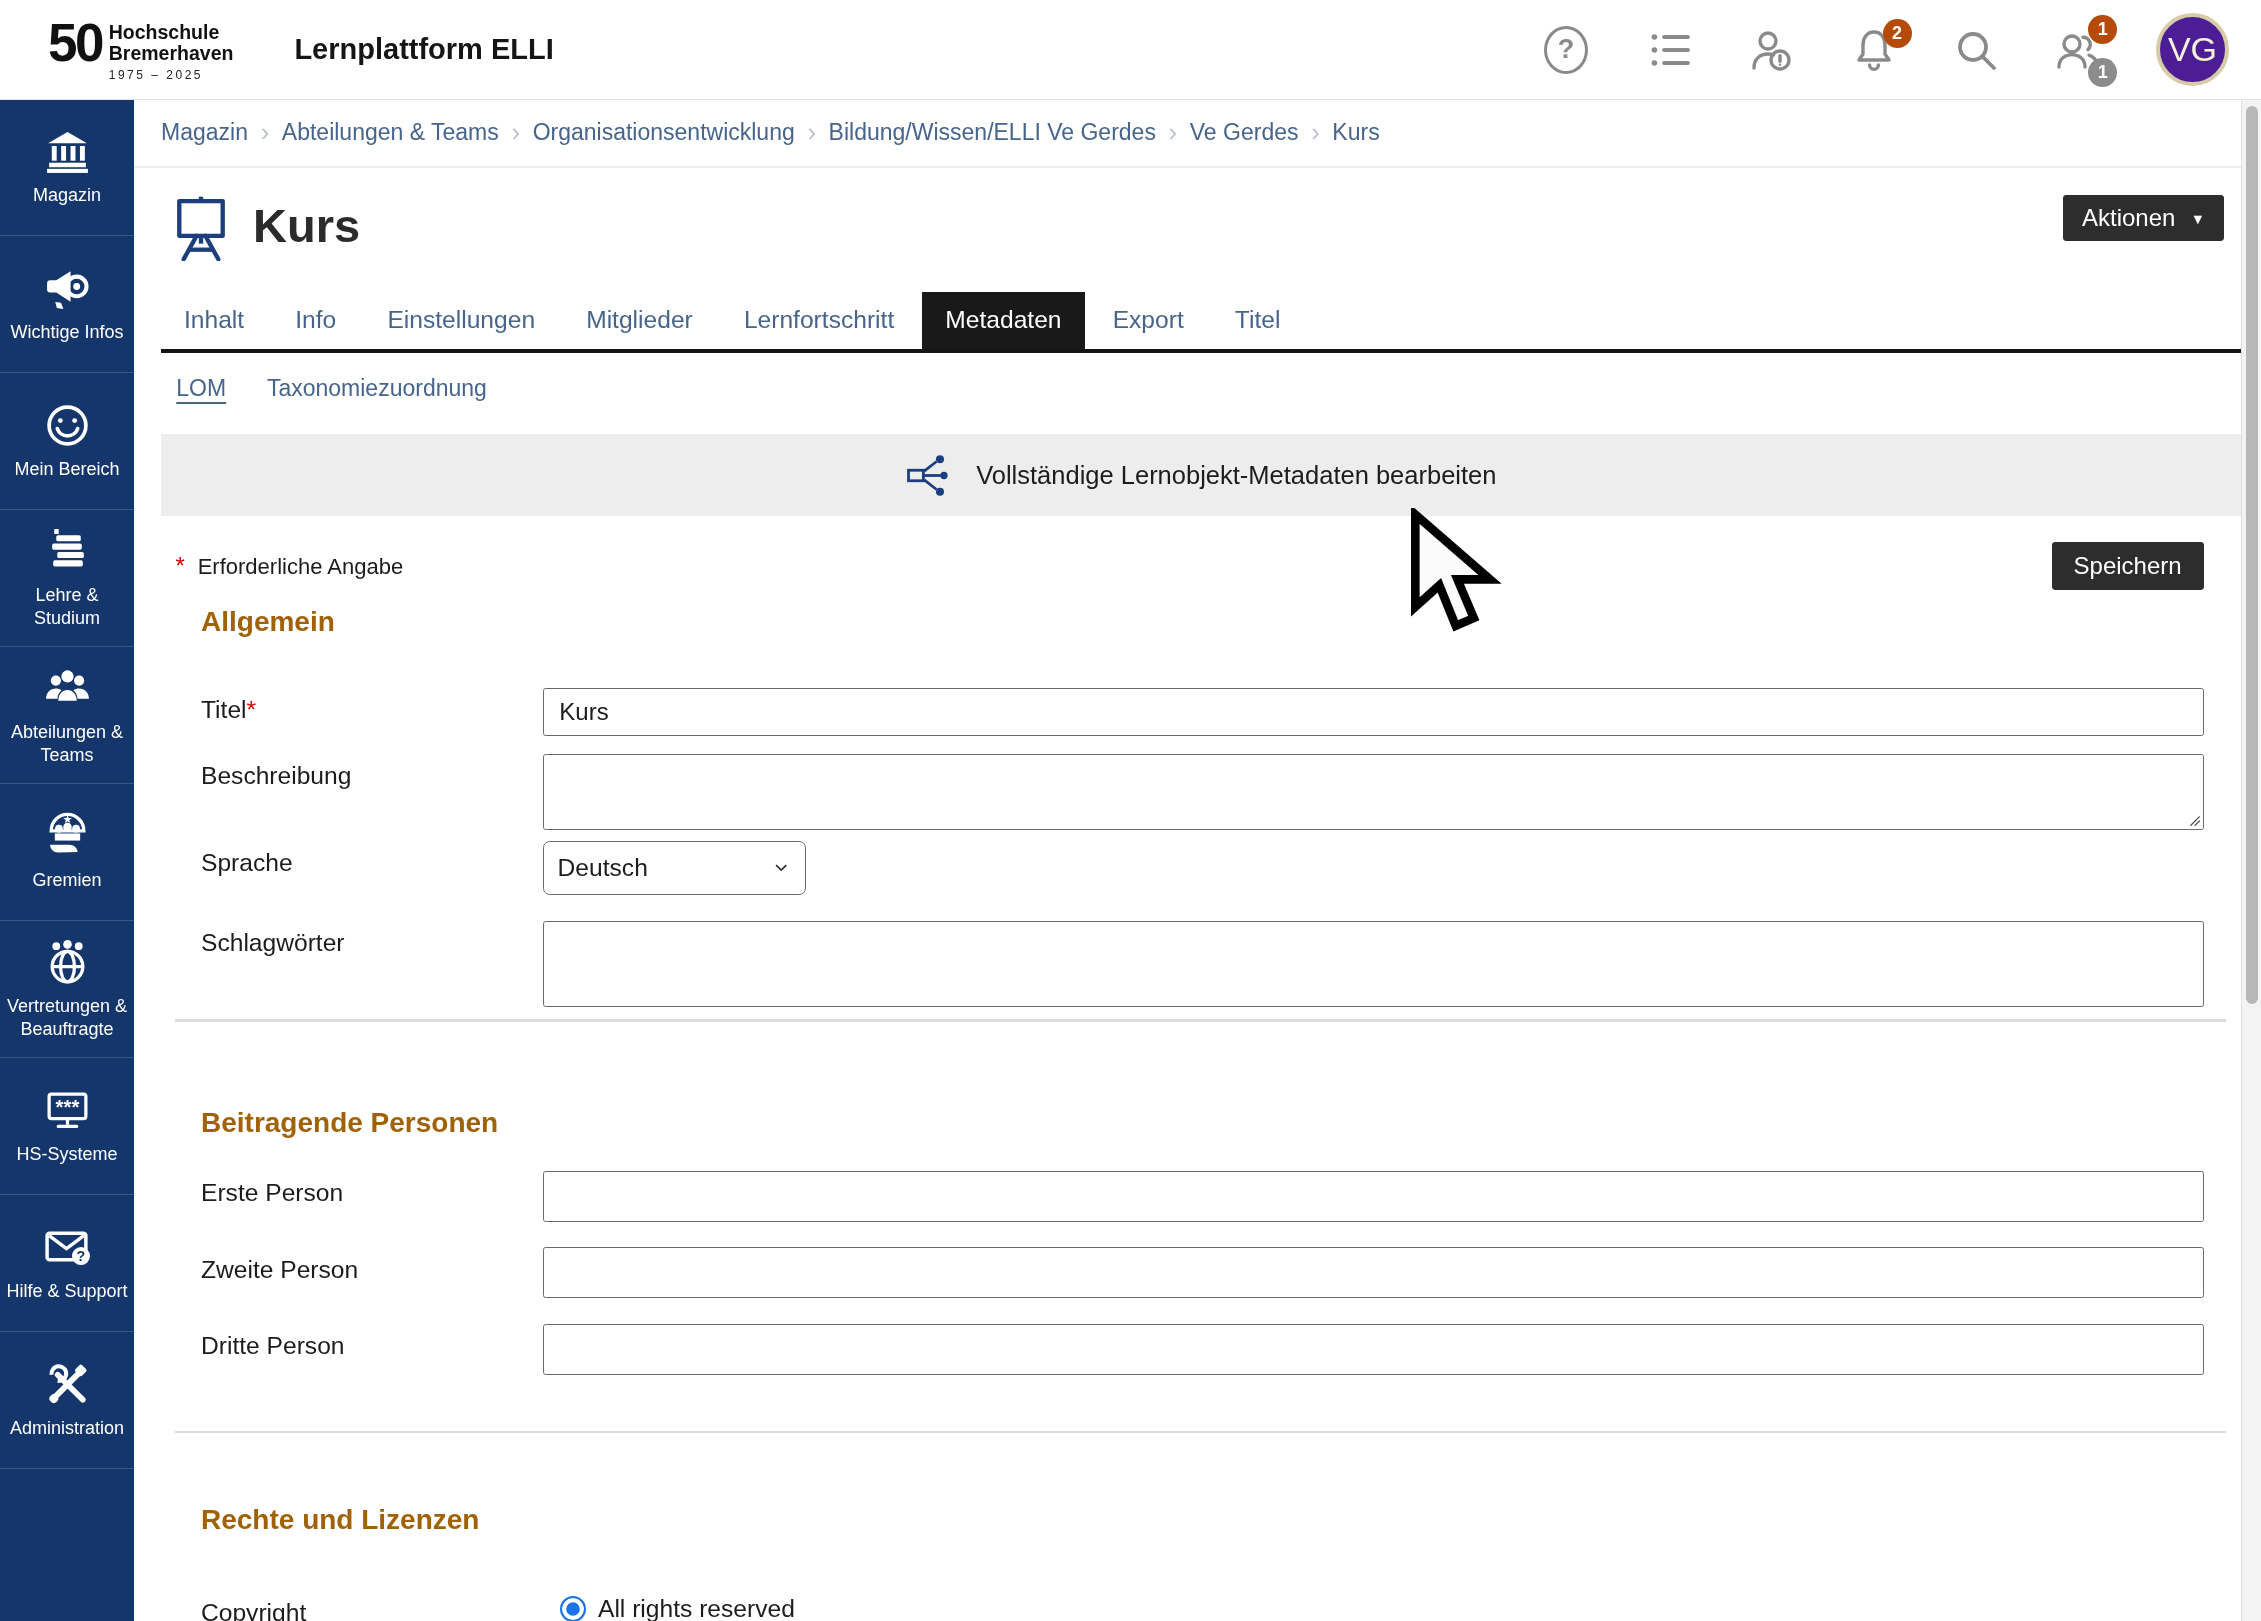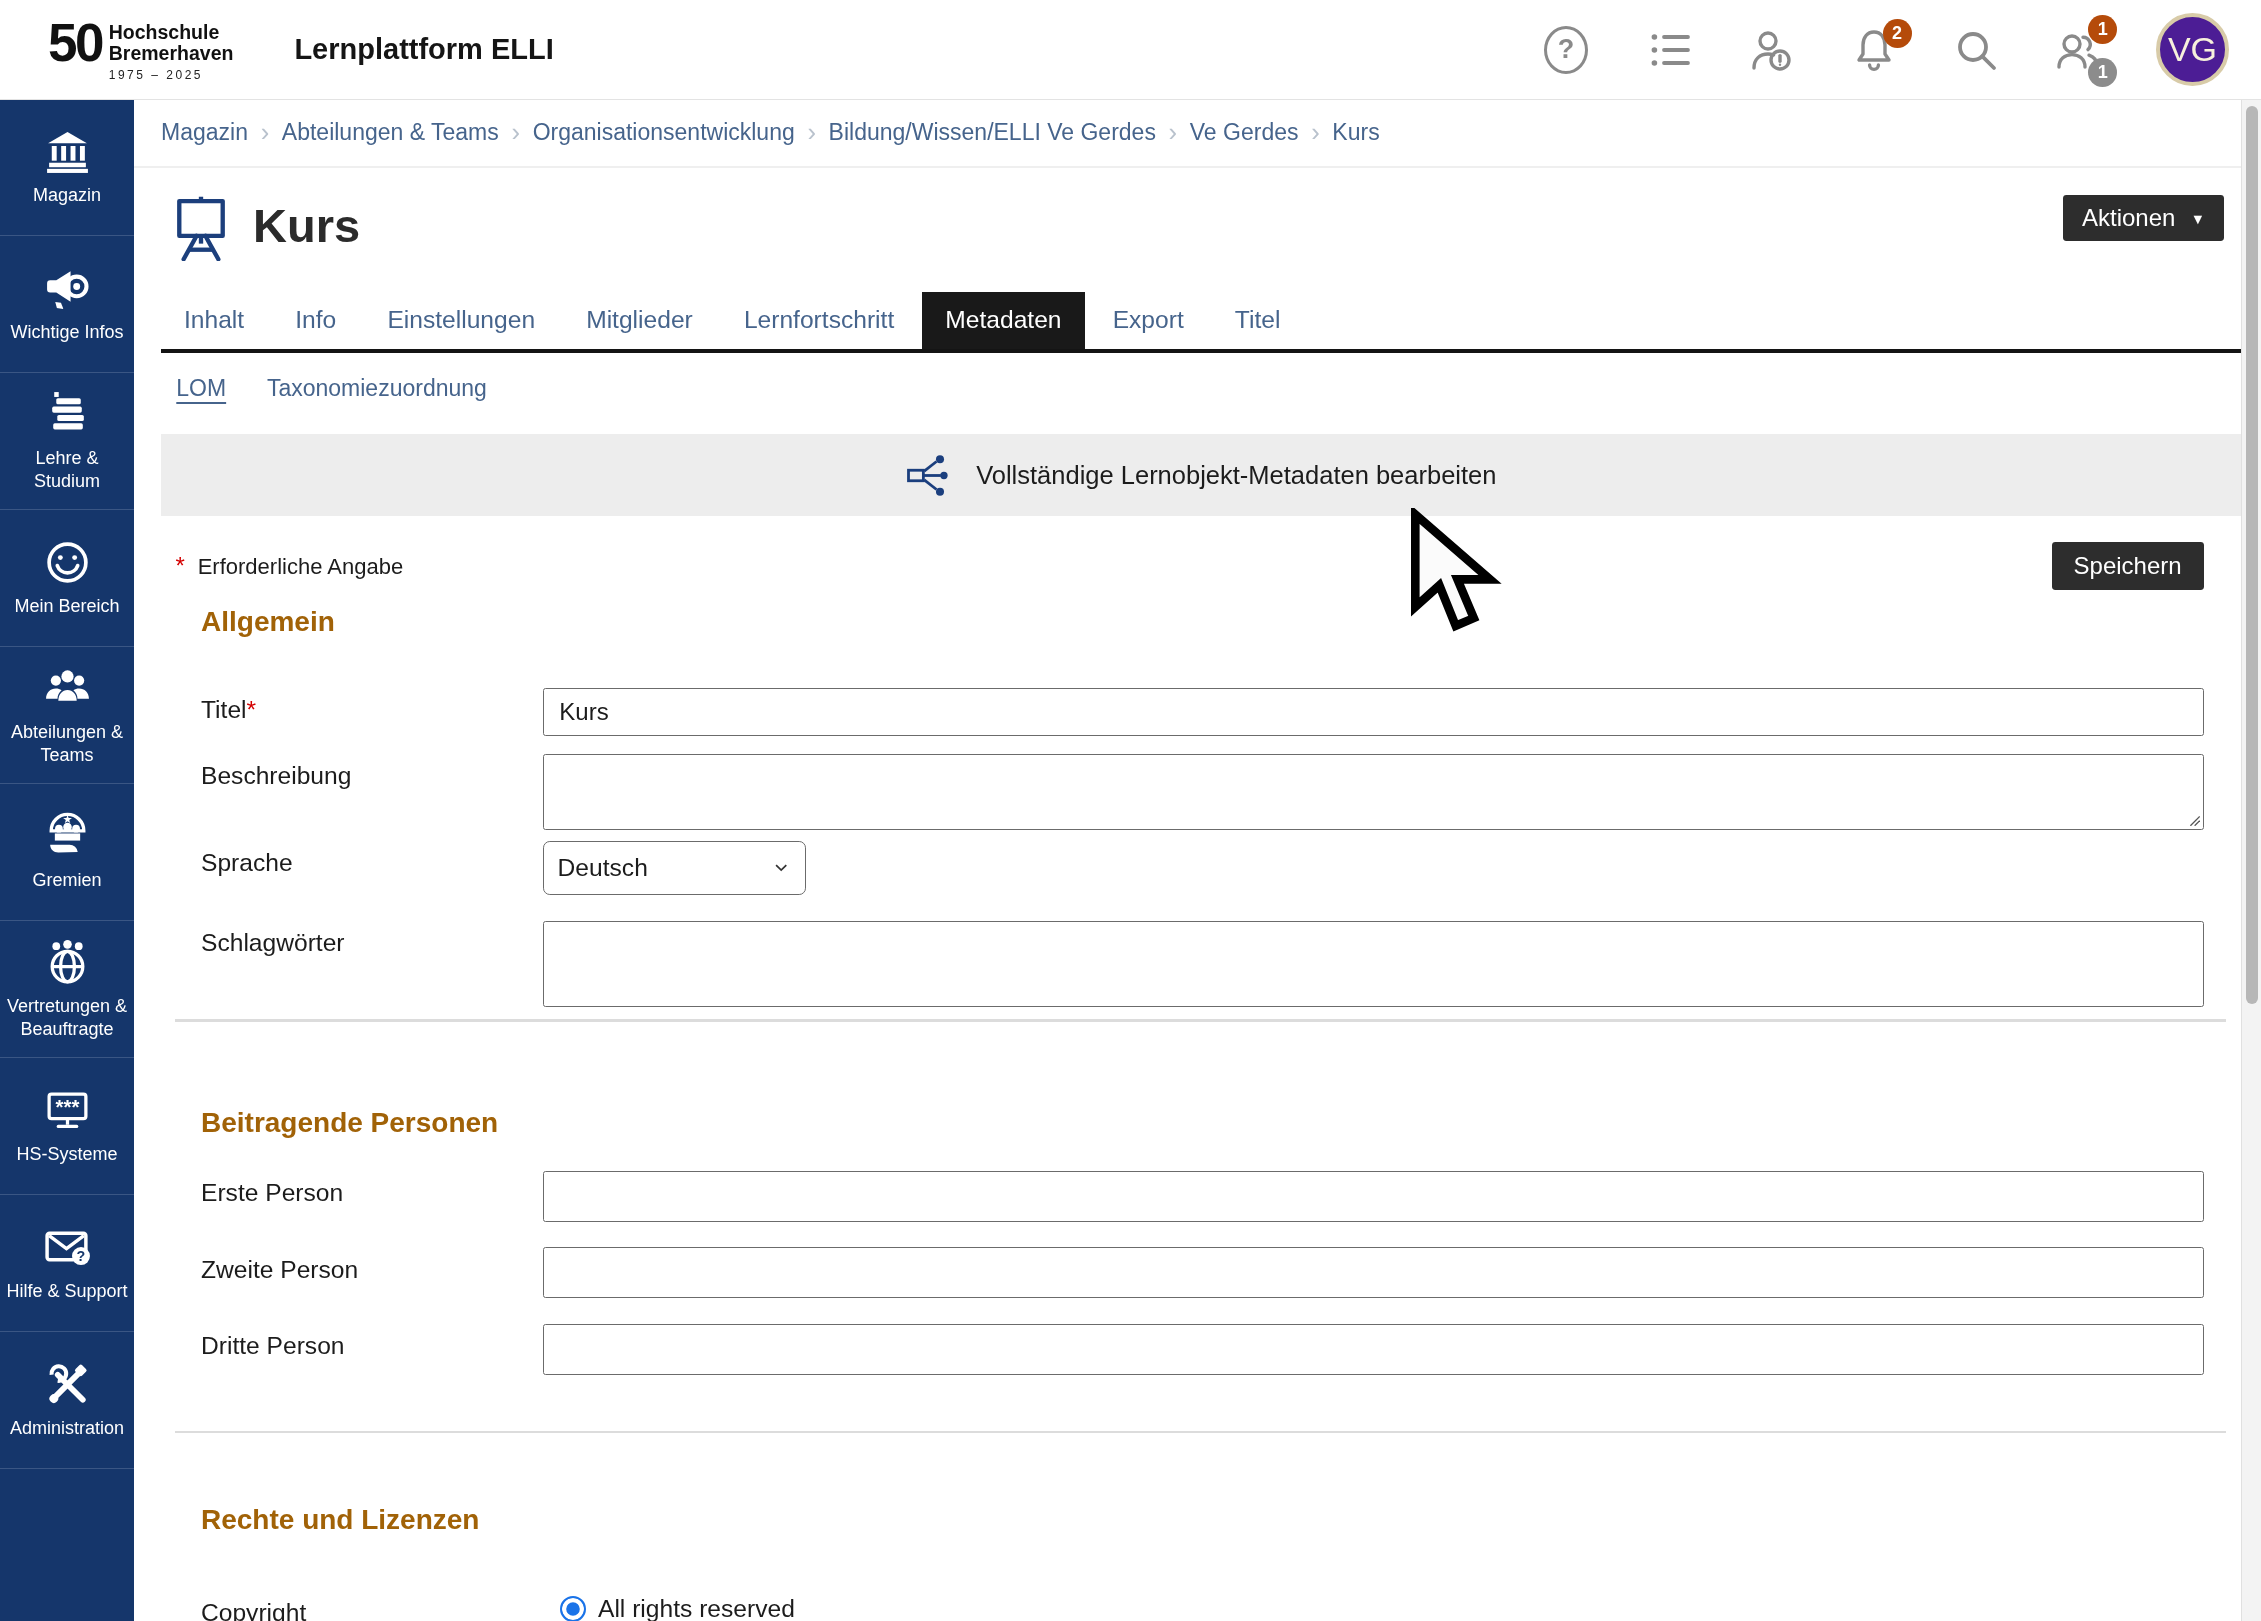--- a/index.html
+++ b/index.html
@@ -186,38 +186,38 @@
       <svg viewBox="0 0 24 24" fill="#fff">
         <path d="M13.5,3.5 L6.5,8 H3.5 a1.5,1.5 0 0 0 -1.5,1.5 v3 a1.5,1.5 0 0 0 1.5,1.5 H6.5 l7,4.5 Z"></path>
         <circle cx="16.5" cy="11" r="4.8" fill="none" stroke="#fff" stroke-width="2"></circle>
         <circle cx="16.5" cy="11" r="1.7"></circle>
         <path d="M6,18.6 l2.8,0.4 1.2,3 -3.2,-0.4 Z"></path>
       </svg>
       <div class="side-label">Wichtige Infos</div>
     </div>
 
     <div class="side-item">
+      <svg viewBox="0 0 24 24" fill="none" stroke="#fff" stroke-width="1.8">
+        <circle cx="12" cy="12" r="9"></circle>
+        <circle cx="8.5" cy="9.6" r="1.2" fill="#fff" stroke="none"></circle>
+        <circle cx="15.5" cy="9.6" r="1.2" fill="#fff" stroke="none"></circle>
+        <path d="M7,13.5 a5.3,5.3 0 0 0 10,0" stroke-linecap="round"></path>
+      </svg>
+      <div class="side-label">Mein Bereich</div>
+    </div>
+
+    <div class="side-item">
       <svg viewBox="0 0 24 24" fill="#fff">
         <rect x="6.5" y="4.5" width="12" height="3" rx="0.8"></rect>
         <rect x="4.5" y="8.6" width="14.5" height="3" rx="0.8"></rect>
         <rect x="7" y="12.7" width="13" height="3" rx="0.8"></rect>
         <rect x="5" y="16.8" width="14.5" height="3" rx="0.8"></rect>
         <rect x="5.5" y="1.5" width="2.2" height="2.4"></rect>
       </svg>
       <div class="side-label">Lehre &amp; Studium</div>
-    </div>
-
-    <div class="side-item">
-      <svg viewBox="0 0 24 24" fill="none" stroke="#fff" stroke-width="1.8">
-        <circle cx="12" cy="12" r="9"></circle>
-        <circle cx="8.5" cy="9.6" r="1.2" fill="#fff" stroke="none"></circle>
-        <circle cx="15.5" cy="9.6" r="1.2" fill="#fff" stroke="none"></circle>
-        <path d="M7,13.5 a5.3,5.3 0 0 0 10,0" stroke-linecap="round"></path>
-      </svg>
-      <div class="side-label">Mein Bereich</div>
     </div>
 
     <div class="side-item">
       <svg viewBox="0 0 24 24" fill="#fff">
         <circle cx="6.3" cy="8.6" r="2.5"></circle>
         <circle cx="17.7" cy="8.6" r="2.5"></circle>
         <circle cx="12" cy="6.6" r="3"></circle>
         <path d="M1.5,17.5 c0-3 2.2-5 4.8-5 1.1,0 2,0.3 2.8,0.9 -1.2,1 -2,2.4 -2,4.1 Z"></path>
         <path d="M22.5,17.5 c0-3 -2.2-5 -4.8,-5 -1.1,0 -2,0.3 -2.8,0.9 1.2,1 2,2.4 2,4.1 Z"></path>
         <path d="M7.5,18.5 c0-3.2 2-5.3 4.5-5.3 s4.5,2.1 4.5,5.3 Z"></path>

